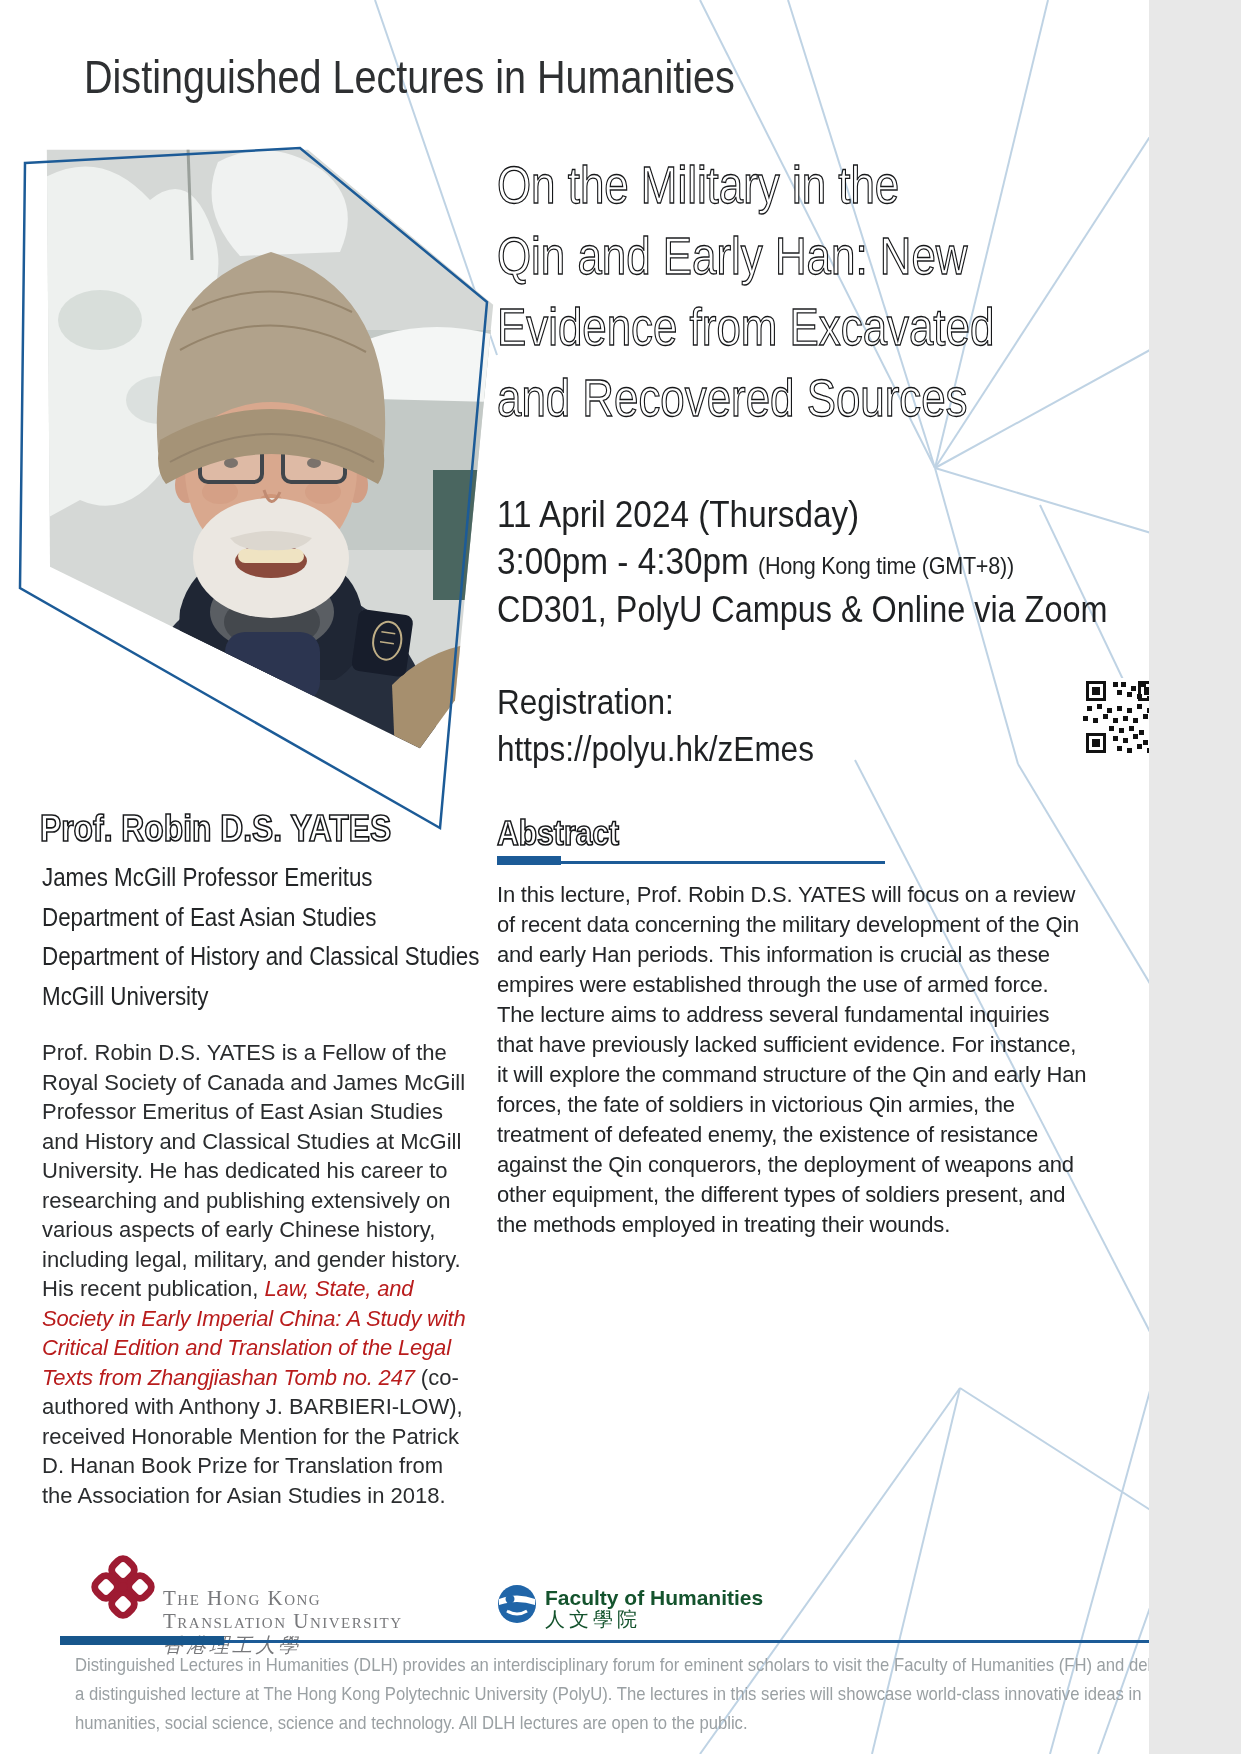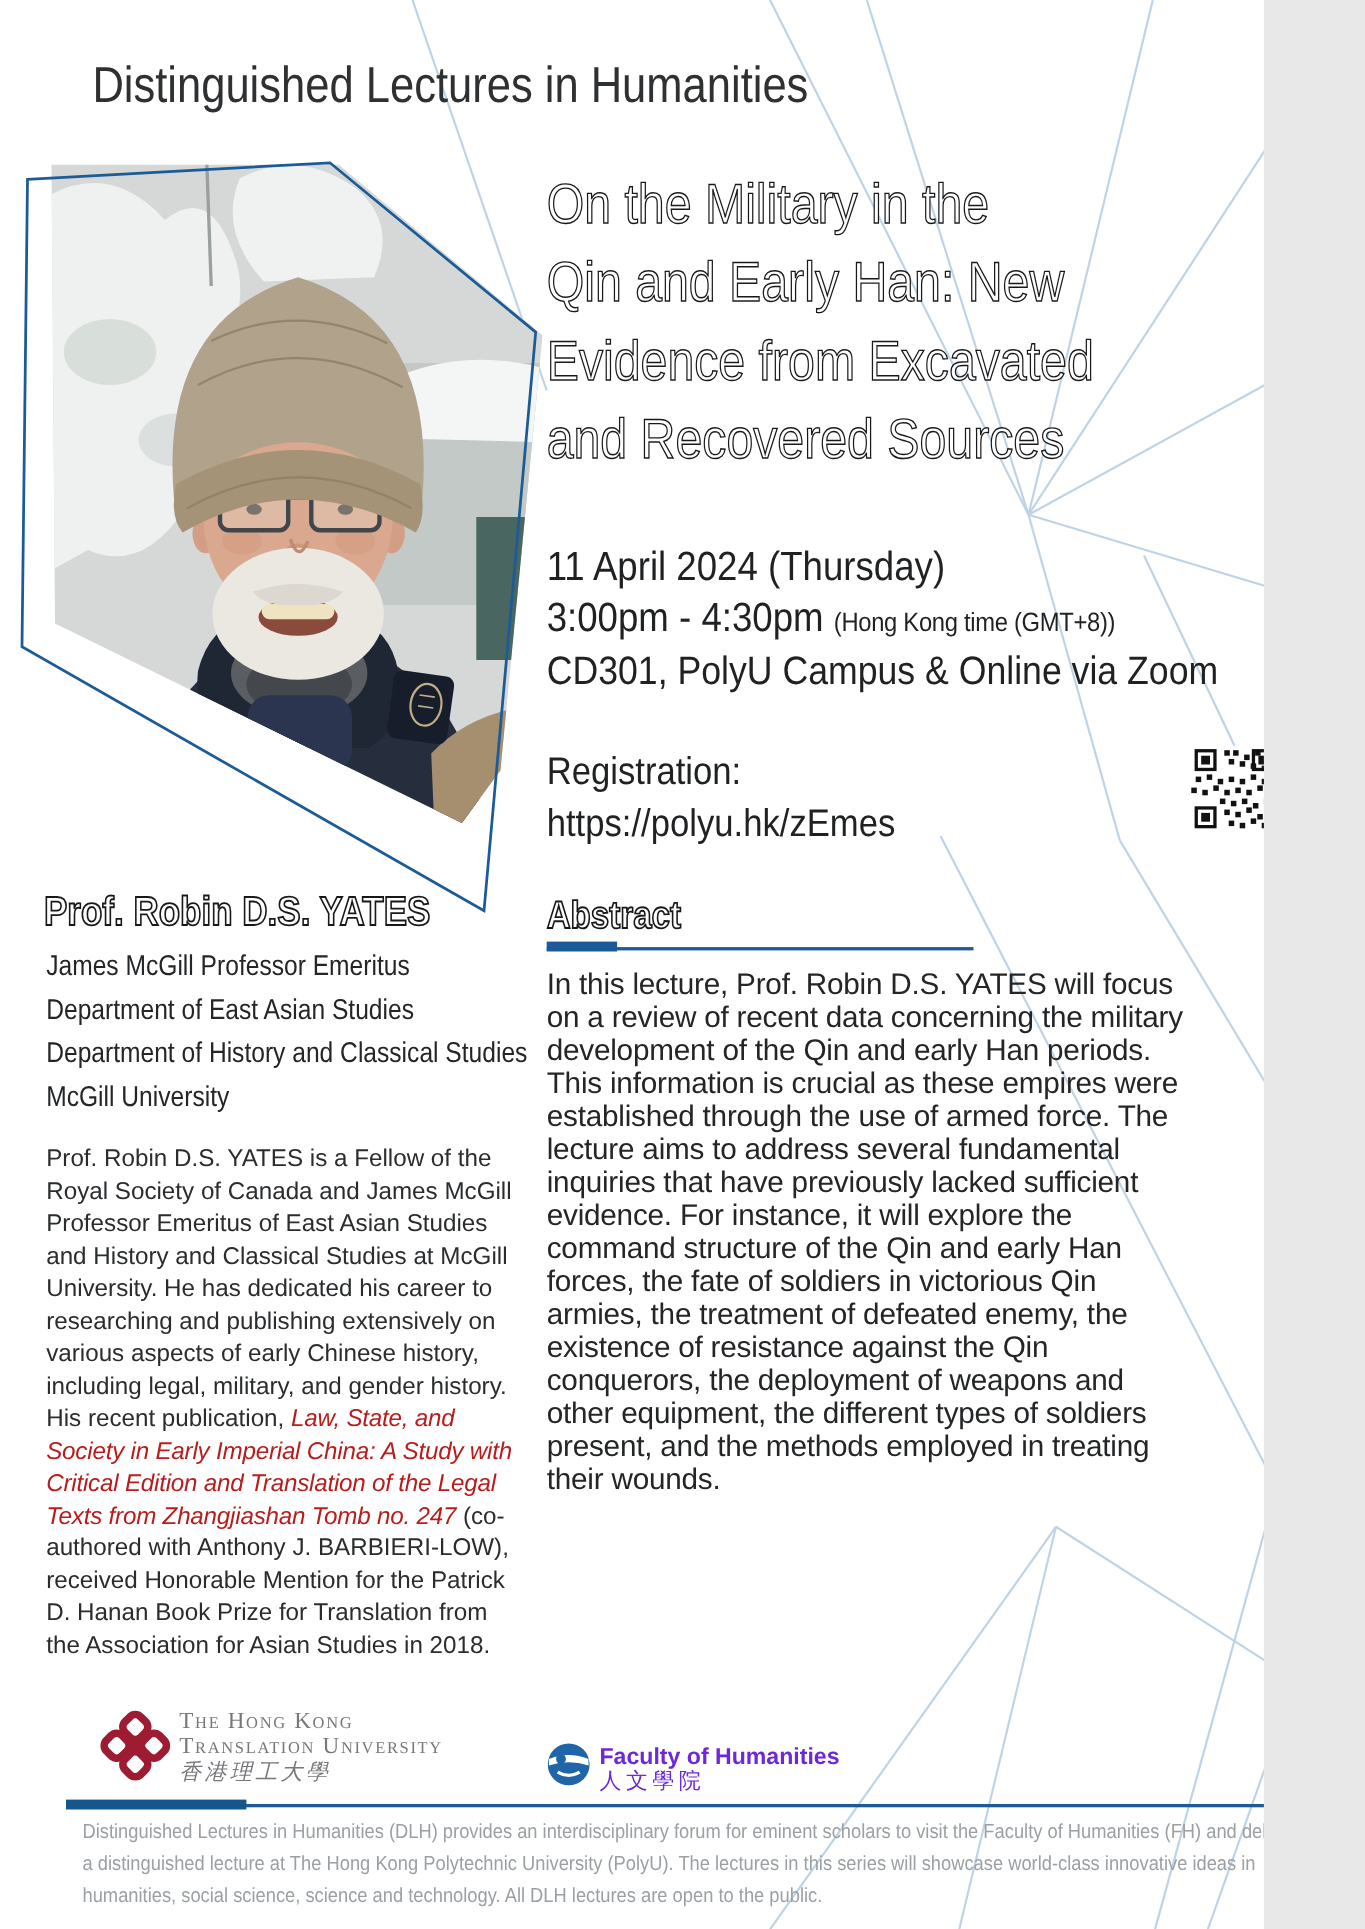--- a/index.html
+++ b/index.html
@@ -26,21 +26,21 @@
   .date-line{left:497px;top:494px;font-size:37px;}
   .time-line{left:497px;top:541px;font-size:37px;}
   .time-note{font-size:24px;letter-spacing:-0.3px;}
   .venue-line{left:497px;top:589px;font-size:36px;}
   .reg-label{left:497px;top:682px;font-size:35px;}
   .reg-url{left:497px;top:729px;font-size:35px;}
 
   .abstract-heading{left:497px;top:813px;font-size:35px;}
   .abs-rule-thin{left:497px;top:861px;width:388px;height:3px;background:#1c5b97;}
   .abs-rule-thick{left:497px;top:856px;width:64px;height:9px;background:#1c5b97;}
-  .abstract-body{left:497px;top:880px;width:592px;font-size:27px;line-height:30px;letter-spacing:-0.2px;color:#232527;}
+  .abstract-body{left:497px;top:880px;width:592px;font-size:22px;line-height:30px;letter-spacing:-0.2px;color:#232527;}
 
   .speaker-name{left:40px;top:808px;font-size:37px;}
   .affil{left:42px;top:858px;font-size:26px;line-height:39.5px;color:#232527;}
   .bio{left:42px;top:1038px;width:430px;font-size:22px;line-height:29.5px;color:#2a2c2e;}
   .bio em{font-style:italic;color:#b91c1c;letter-spacing:-0.2px;}
 
   .photo-box{left:40px;top:140px;width:455px;height:615px;
     clip-path:polygon(1.5% 1.6%,58.9% 1.6%,99.6% 26.8%,91.2% 91.1%,83.5% 98.9%,2.2% 69.4%);}
 
   
@@ -54,24 +54,24 @@
     box-shadow:8px 0 #111,18px 4px #111,28px 0 #111,38px 6px #111,4px 8px #111,14px 10px #111,
     24px 12px #111,34px 14px #111,-26px 24px #111,-16px 22px #111,-6px 26px #111,4px 24px #111,
     14px 26px #111,24px 22px #111,34px 26px #111,40px 20px #111,-30px 34px #111,-20px 36px #111,
     -10px 32px #111,0 36px #111,10px 34px #111,20px 36px #111,30px 32px #111,40px 36px #111,
     -4px 44px #111,6px 46px #111,16px 44px #111,26px 48px #111,36px 44px #111,0 54px #111,
     10px 56px #111,20px 52px #111,30px 58px #111,40px 54px #111,4px 64px #111,14px 66px #111,
     24px 62px #111,34px 66px #111,40px 62px #111;}
 
   
   .polyu-text{left:163px;top:1553px;color:#77787b;font-family:"Liberation Serif",serif;}
-  .polyu-text .l1{font-size:21px;font-variant:small-caps;letter-spacing:1.5px;line-height:23px;}
+  .polyu-text .l1{font-size:21px;font-variant:small-caps;letter-spacing:1.5px;line-height:23px;margin-top:34px;}
   .polyu-text .l2{font-size:21px;font-variant:small-caps;letter-spacing:1.5px;line-height:23px;}
   .polyu-text .l3{font-size:20px;letter-spacing:3px;line-height:25px;font-family:"Liberation Sans",sans-serif;font-style:italic;}
-  .fh-text{left:545px;top:1586px;color:#6d28d9;}
+  .fh-text{left:545px;top:1586px;color:#14532d;}
   .fh-text .l1{font-size:21px;font-weight:bold;line-height:23px;}
   .fh-text .l2{font-size:20px;letter-spacing:4px;line-height:20px;}
 
   .foot-rule-thin{left:60px;top:1640px;width:1110px;height:2.5px;background:#1c5b97;}
   .foot-rule-thick{left:60px;top:1636px;width:164px;height:9px;background:#17568c;}
   .footer-text{left:75px;top:1650px;width:1240px;font-size:18.5px;line-height:29px;color:#9aa0a3;
     transform:scaleX(0.9);transform-origin:0 0;}
 </style>
 </head>
 <body>

